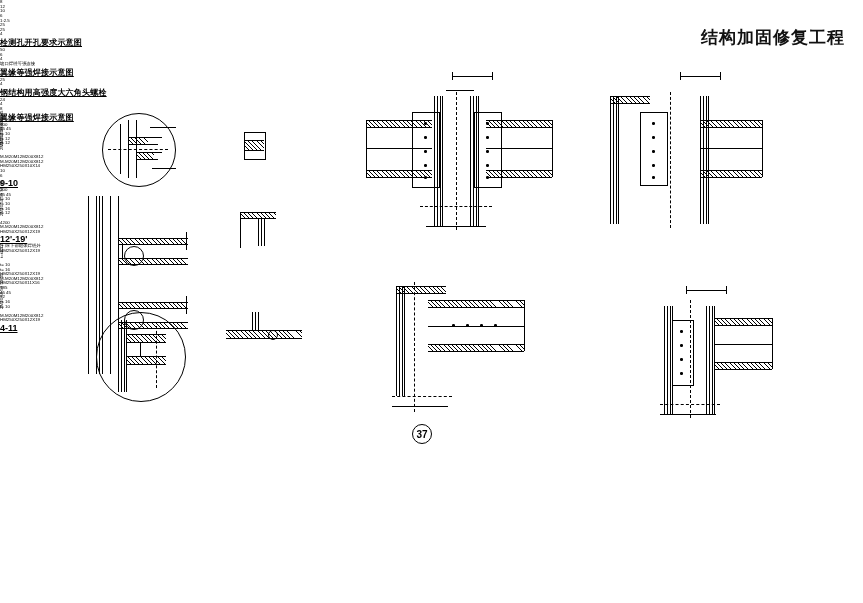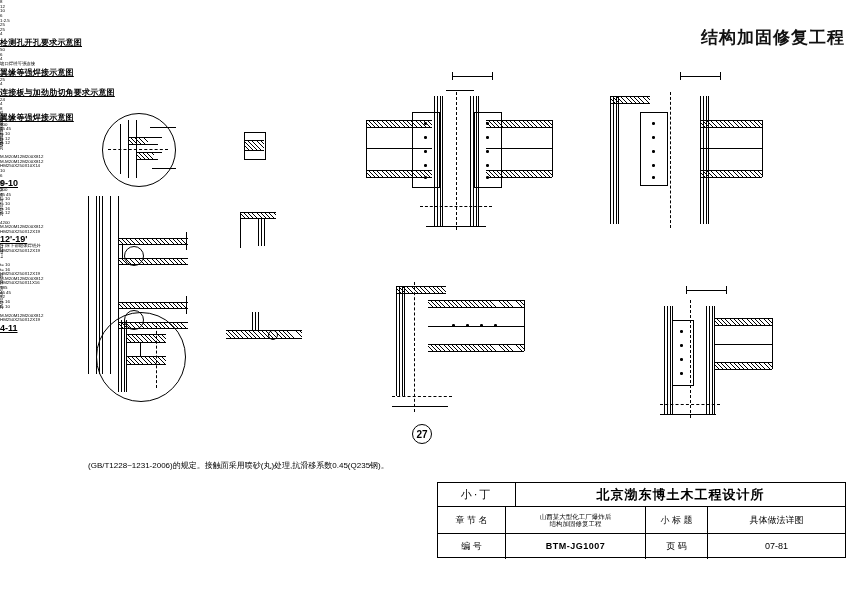--- a/index.html
+++ b/index.html
@@ -222,21 +222,21 @@
   <div>
     <div class="v" style="left:240px; top:212px; height:36px;"></div>
     <div class="h" style="left:240px; top:212px; width:36px;"></div>
     <div class="h" style="left:240px; top:218px; width:36px;"></div>
     <div class="hatch" style="left:240px; top:212px; width:36px; height:6px;"></div>
     <div class="v" style="left:258px; top:218px; height:28px;"></div>
     <div class="v" style="left:264px; top:218px; height:28px;"></div>
     <div class="hatchv" style="left:258px; top:218px; width:6px; height:28px;"></div>
     <div class="lbl xs" style="left:228px; top:230px;">25</div>
     <div class="lbl xs" style="left:278px; top:212px;">4</div>
-    <div class="cap" style="left:212px; top:262px;">连接板与加劲肋切角要求示意图</div>
+    <div class="cap" style="left:212px; top:262px;">钢结构用高强度大六角头螺栓</div>
   </div>
 
   <div>
     <div class="h" style="left:226px; top:330px; width:76px;"></div>
     <div class="h" style="left:226px; top:338px; width:76px;"></div>
     <div class="hatch" style="left:226px; top:330px; width:76px; height:8px;"></div>
     <div class="v" style="left:252px; top:312px; height:18px;"></div>
     <div class="v" style="left:258px; top:312px; height:18px;"></div>
     <div class="hatchv" style="left:252px; top:312px; width:6px; height:18px;"></div>
     <div class="circ" style="left:268px; top:330px; width:8px; height:8px;"></div>
@@ -383,21 +383,21 @@
     <div class="hdash" style="left:392px; top:396px; width:60px;"></div>
     <div class="h" style="left:392px; top:406px; width:56px;"></div>
 
     <div class="lbl rot xs" style="left:388px; top:320px; transform: rotate(-90deg);">t= 12</div>
     <div class="lbl rot xs" style="left:388px; top:376px; transform: rotate(-90deg);">t= 12</div>
     <div class="lbl xs" style="left:378px; top:338px;">t= 10</div>
     <div class="lbl xs" style="left:502px; top:292px;">t= 16</div>
     <div class="lbl xs" style="left:458px; top:338px;">HM250X250X12X19</div>
     <div class="lbl xs" style="left:458px; top:350px;">M-M20M12M200X812</div>
     <div class="lbl xs" style="left:384px; top:382px;">HM250X250X11X16</div>
-    <div class="bignum" style="left:412px; top:424px;">27</div>
+    <div class="bignum" style="left:412px; top:424px;">37</div>
   </div>
 
   <div>
     <div class="h" style="left:686px; top:290px; width:40px;"></div>
     <div class="v" style="left:686px; top:286px; height:8px;"></div>
     <div class="v" style="left:726px; top:286px; height:8px;"></div>
     <div class="lbl xs" style="left:696px; top:280px;">185</div>
     <div class="lbl xs" style="left:680px; top:296px;">45 45</div>
 
     <div class="v" style="left:664px; top:306px; height:108px;"></div>
@@ -429,36 +429,16 @@
     <div class="lbl xs" style="left:652px; top:318px;">32</div>
     <div class="lbl xs" style="left:696px; top:310px;">t= 16</div>
     <div class="lbl xs" style="left:714px; top:310px;">t= 10</div>
     <div class="lbl rot xs" style="left:700px; top:392px; transform: rotate(-90deg);">2M16 50 50 50 35</div>
     <div class="lbl xs" style="left:740px; top:352px;">M-M20M12M200X812</div>
     <div class="lbl xs" style="left:652px; top:390px;">HM250X250X12X19</div>
     <div class="secttl" style="left:678px; top:426px;">4-11</div>
   </div>
 
   <div class="notes">
-    <div>(GB/T1228~1231-2006)的规定。接触面采用喷砂(丸)处理,抗滑移系数0.45(Q235钢)。</div>
-  </div>
-
-  <div id="titleblock">
-    <div class="tb-top">
-      <div class="tb-logo">小·丁</div>
-      <div class="tb-company">北京渤东博土木工程设计所</div>
-    </div>
-    <div class="tbrow" style="top:24px;">
-      <div class="tbcell" style="width:68px;">章 节 名</div>
-      <div class="tbcell tiny" style="width:140px; white-space:pre-line;">山西某大型化工厂爆炸后
-结构加固修复工程</div>
-      <div class="tbcell" style="width:62px;">小 标 题</div>
-      <div class="tbcell last" style="flex:1;">具体做法详图</div>
-    </div>
-    <div class="tbrow" style="top:50px; border-top:1px solid #000;">
-      <div class="tbcell" style="width:68px;">编    号</div>
-      <div class="tbcell bold" style="width:140px;">BTM-JG1007</div>
-      <div class="tbcell" style="width:62px;">页    码</div>
-      <div class="tbcell last" style="flex:1;">07-81</div>
-    </div>
-  </div>
+  </div>
+
 
 </div>
 
 </body></html>

